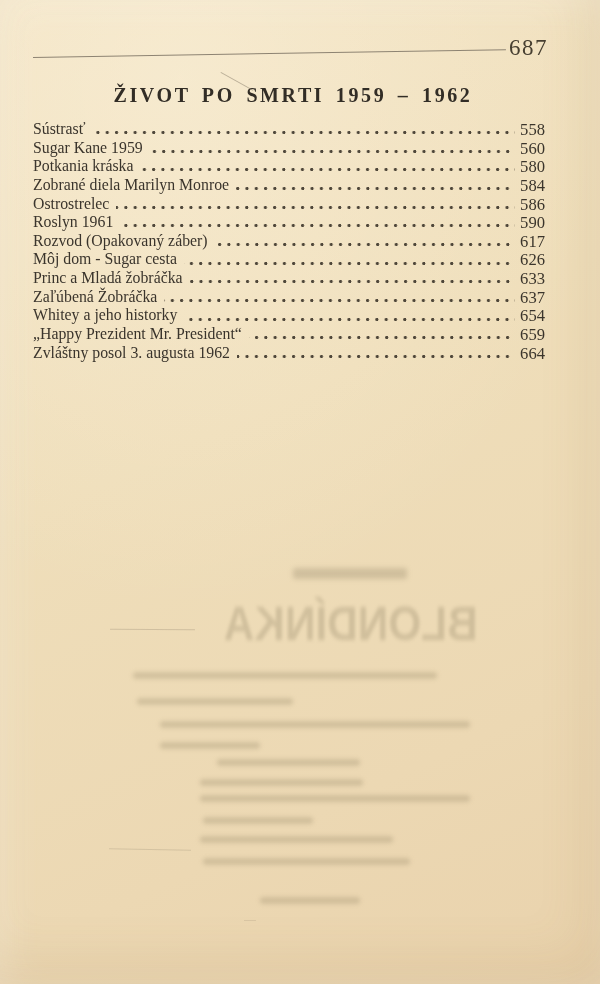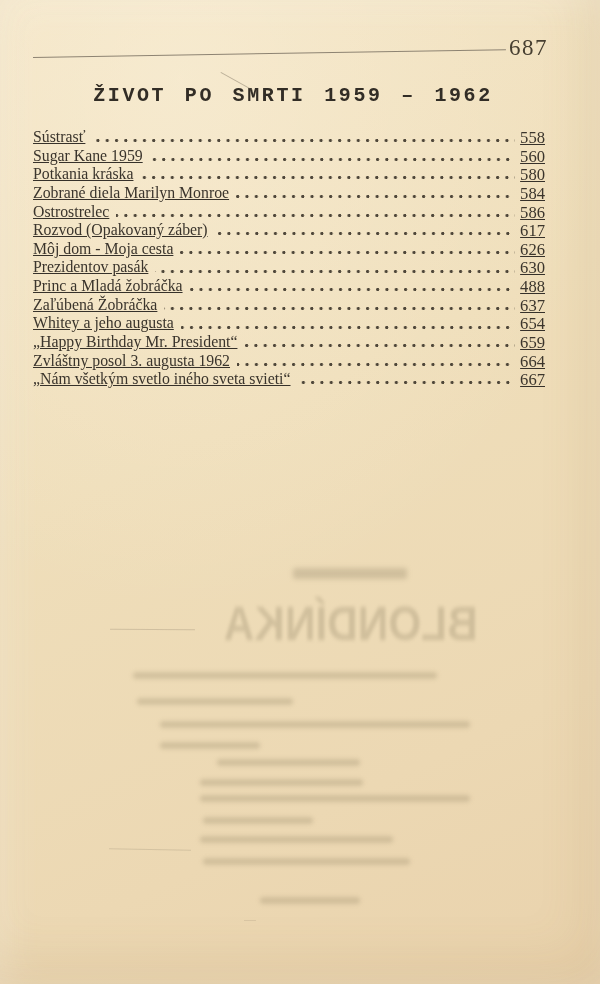--- a/index.html
+++ b/index.html
@@ -20,24 +20,24 @@
     font-size:23px;letter-spacing:1.5px;color:#473f31;
   }
   .rule{
     position:absolute;left:33px;top:57px;width:473px;height:1.4px;
     background:var(--rule,#8d8372);
     transform:rotate(-0.95deg);transform-origin:left center;
   }
   .heading{
     position:absolute;top:84px;left:0;width:586px;margin:0;
     text-align:center;
-    font-family:Liberation Mono, monospace;font-weight:bold;
+    font-family:Liberation Serif, serif;font-weight:bold;
     font-size:20px;letter-spacing:2.6px;word-spacing:4px;color:#322d26;
   }
-  .toc{position:absolute;top:128px;left:33px;width:512px;text-decoration:underline;}
+  .toc{position:absolute;top:120px;left:33px;width:512px;}
   .row{display:flex;height:18.65px;}
   .row .t{font-size:15.8px;white-space:pre;color:#3a342c;}
   .row .leader{
     flex:1;align-self:flex-end;height:5px;margin:0 5px 3.5px 7px;
     background-image:radial-gradient(circle at 1.6px 2.5px, rgba(60,53,42,0.9) 1.25px, rgba(60,53,42,0) 1.9px);
     background-size:9.3px 5px;background-repeat:repeat-x;background-position:right center;
   }
   .row .p{font-size:16.6px;color:#3b352c;text-align:right;}
   
   .ghost-author{
@@ -88,63 +88,58 @@
         <span class="t">Zobrané diela Marilyn Monroe</span>
         <span class="leader"></span>
         <span class="p">584</span>
       </div>
       <div class="row">
         <span class="t">Ostrostrelec</span>
         <span class="leader"></span>
         <span class="p">586</span>
       </div>
       <div class="row">
+        <span class="t">Roslyn 1961</span>
+        <span class="leader"></span>
+        <span class="p">590</span>
+      </div>
+      <div class="row">
         <span class="t">Rozvod (Opakovaný záber)</span>
         <span class="leader"></span>
         <span class="p">617</span>
       </div>
       <div class="row">
-        <span class="t">Môj dom - Moja cesta</span>
+        <span class="t">Môj dom - Sugar cesta</span>
         <span class="leader"></span>
         <span class="p">626</span>
       </div>
       <div class="row">
-        <span class="t">Prezidentov pasák</span>
-        <span class="leader"></span>
-        <span class="p">630</span>
-      </div>
-      <div class="row">
         <span class="t">Princ a Mladá žobráčka</span>
         <span class="leader"></span>
-        <span class="p">488</span>
+        <span class="p">633</span>
       </div>
       <div class="row">
         <span class="t">Zaľúbená Žobráčka</span>
         <span class="leader"></span>
         <span class="p">637</span>
       </div>
       <div class="row">
-        <span class="t">Whitey a jeho augusta</span>
+        <span class="t">Whitey a jeho historky</span>
         <span class="leader"></span>
         <span class="p">654</span>
       </div>
       <div class="row">
-        <span class="t">„Happy Birthday Mr. President“</span>
+        <span class="t">„Happy Prezident Mr. President“</span>
         <span class="leader"></span>
         <span class="p">659</span>
       </div>
       <div class="row">
         <span class="t">Zvláštny posol 3. augusta 1962</span>
         <span class="leader"></span>
         <span class="p">664</span>
-      </div>
-      <div class="row">
-        <span class="t">„Nám všetkým svetlo iného sveta svieti“</span>
-        <span class="leader"></span>
-        <span class="p">667</span>
       </div>
     </div>
 
   <div class="ghost-author"></div>
   <div class="ghost-title">BLONDÍNKA</div>
 
   <div class="gline" style="left:133px;top:672px;width:304px;"></div>
   <div class="gline" style="left:137px;top:698px;width:156px;"></div>
   <div class="gline" style="left:160px;top:721px;width:310px;"></div>
   <div class="gline" style="left:160px;top:742px;width:100px;"></div>

